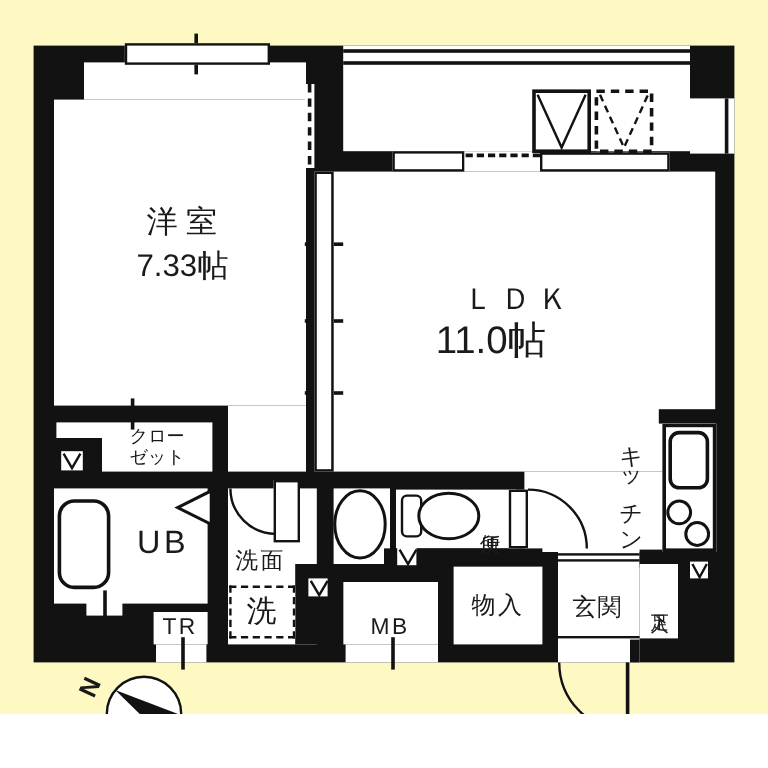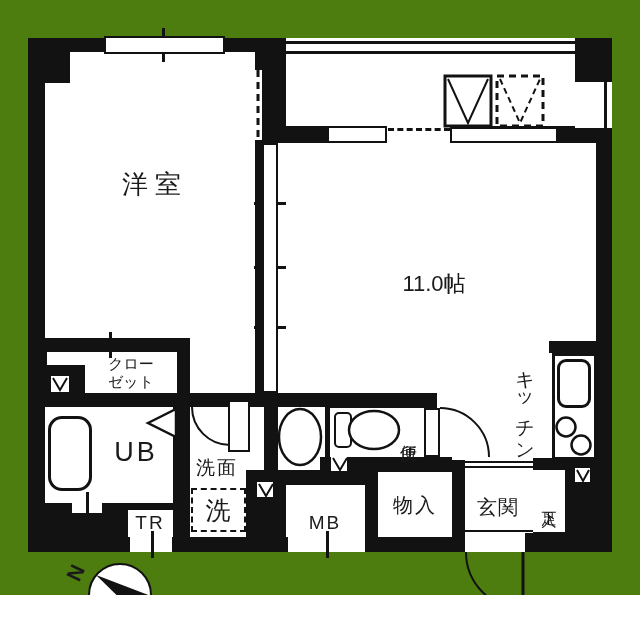--- a/index.html
+++ b/index.html
@@ -1,17 +1,17 @@
 <!DOCTYPE html>
 <html><head>
 <meta charset="utf-8">
 <style>
   html,body{margin:0;padding:0;background:#ffffff;}
   body{font-family:"Liberation Sans","DejaVu Sans",sans-serif;}
-  #plan{position:relative;width:640px;height:595px;background:#4d7c0f;overflow:hidden;}
+  #plan{position:relative;width:640px;height:595px;background:#fef9c3;overflow:hidden;}
   #plan *{box-sizing:border-box;}
   .b{position:absolute;background:#121212;}
   .w{position:absolute;background:#ffffff;}
   .win{position:absolute;background:#ffffff;border:2px solid #121212;}
   .lbl{position:absolute;color:#1a1a1a;white-space:nowrap;transform:translate(-50%,-50%);line-height:1.05;}
   .vert{writing-mode:vertical-rl;text-orientation:upright;}
   svg.overlay{position:absolute;left:0;top:0;pointer-events:none;}
   .dashline{position:absolute;border-bottom:3px dashed #121212;background:transparent;}
 </style>
 </head>
@@ -121,21 +121,23 @@
         <polyline points="577,470 583,481 589,470" fill="none" stroke="#121212" stroke-width="2"></polyline>
       </g>
 
     <g>
       <circle cx="120" cy="595" r="31" fill="#ffffff" stroke="#121212" stroke-width="2"></circle>
       <path d="M96,575 L151,596 A31,31 0 0 1 140,618 Z" fill="#121212"></path>
     </g>
   </svg>
 
   <div class="lbl" style="left:155px;top:185px;font-size:26px;letter-spacing:7px;">洋室</div>
-  <div class="lbl" style="left:434px;top:284px;font-size:22px;">11.0帖</div>
+  <div class="lbl" style="left:152px;top:222px;font-size:26px;">7.33帖</div>
+  <div class="lbl" style="left:433px;top:250px;font-size:25px;letter-spacing:6px;">ＬＤＫ</div>
+  <div class="lbl" style="left:409px;top:284px;font-size:32px;">11.0帖</div>
   <div class="lbl" style="left:131px;top:364px;font-size:15px;">クロー</div>
   <div class="lbl" style="left:131px;top:382px;font-size:15px;">ゼット</div>
   <div class="lbl" style="left:136px;top:452px;font-size:27px;letter-spacing:3px;">UB</div>
   <div class="lbl" style="left:217px;top:468px;font-size:19px;letter-spacing:2px;">洗面</div>
   <div class="lbl" style="left:218px;top:510px;font-size:25px;">洗</div>
   <div class="lbl" style="left:150px;top:523px;font-size:19px;letter-spacing:2px;">TR</div>
   <div class="lbl" style="left:325px;top:511px;font-size:19px;letter-spacing:2px;margin-top:12px;">MB</div>
   <div class="lbl vert" style="left:408px;top:432px;font-size:17px;">便所</div>
   <div class="lbl" style="left:415px;top:505px;font-size:20px;letter-spacing:2px;text-align:center;">物入</div>
   <div class="lbl" style="left:498px;top:507px;font-size:20px;letter-spacing:1px;">玄関</div>

